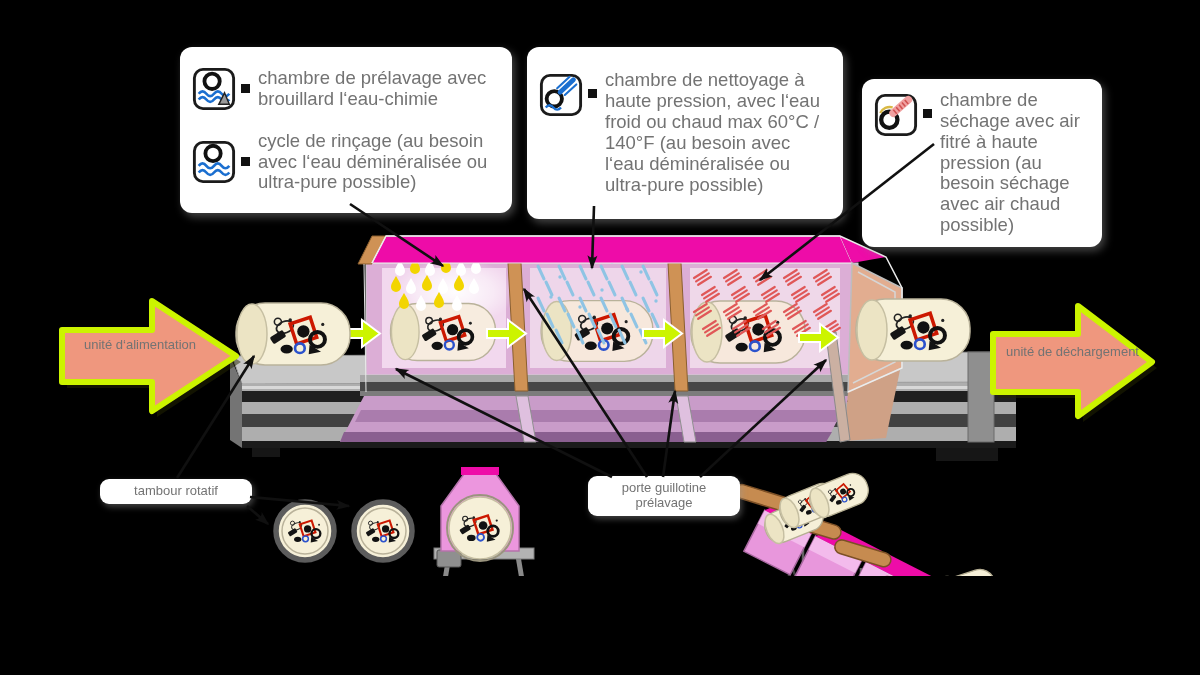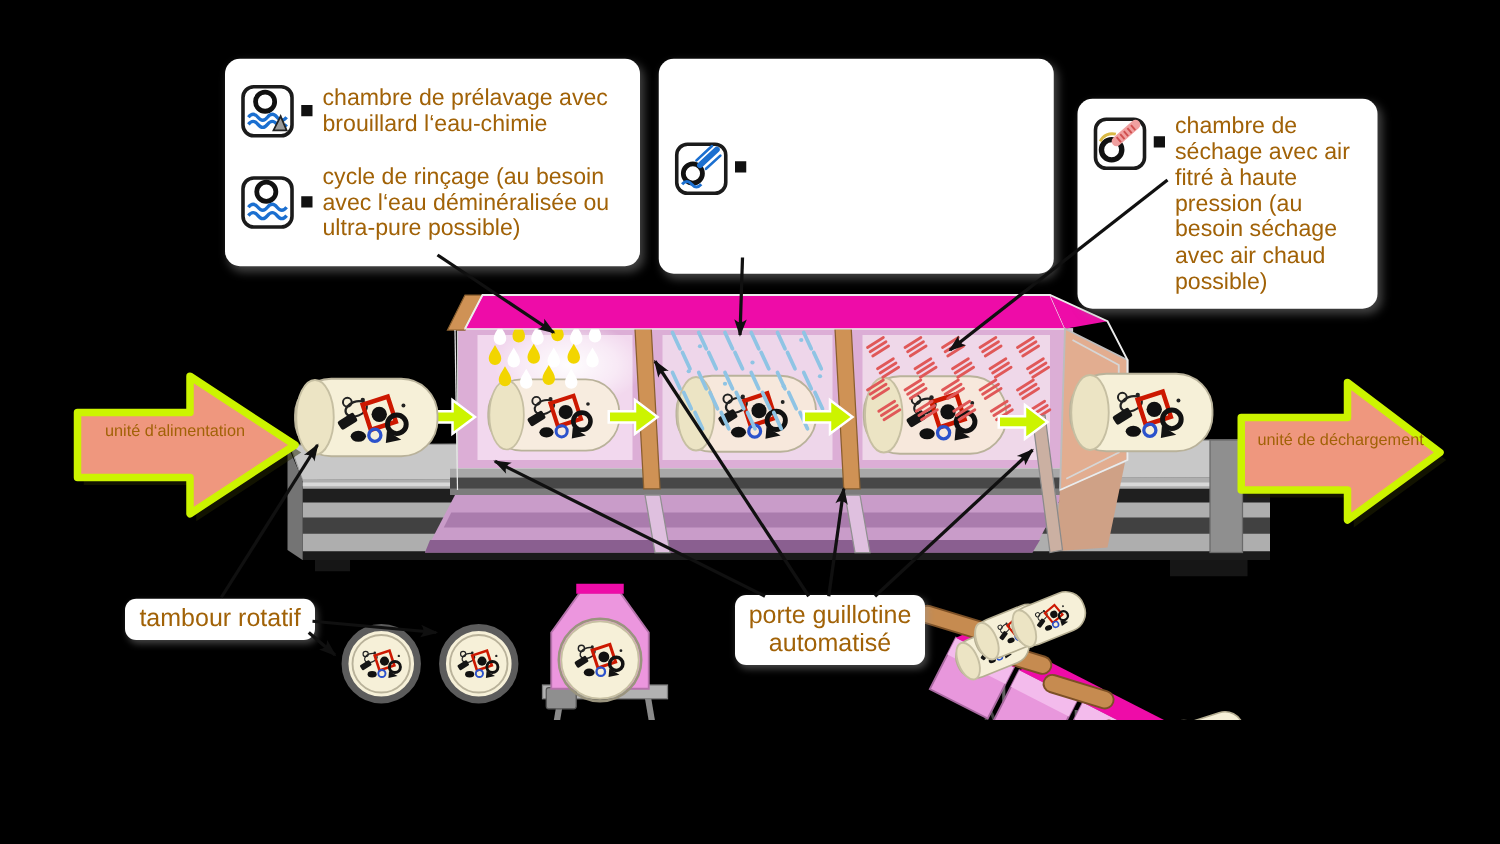--- a/index.html
+++ b/index.html
@@ -1,17 +1,17 @@
 <!DOCTYPE html>
 <html style="--background: #000000; --magenta: #ee0ca8; --chamber-pink: #e6bce0; --door-tan: #cf9255; --flow-arrow: #ccf400; --big-arrow-fill: #ef977e; --drum-cream: #f6f0d8; --spray-blue: #8fc4e4; --mist-yellow: #f2d500; --dry-red: #e05858;"><head>
 <meta charset="utf-8">
 <style>
   html,body{margin:0;padding:0;background:#000;}
   #canvas{position:relative;width:1200px;height:576px;background:var(--background,#000);overflow:hidden;
-          font-family:"Liberation Sans", sans-serif;color:#a16207;}
+          font-family:"Liberation Sans", sans-serif;color:#737373;}
   svg{display:block;}
   .scene,.overlay{position:absolute;left:0;top:0;}
   .overlay{pointer-events:none;}
 
   
   .f-magenta{fill:var(--magenta,#ee0ca8);}
   .f-tan{fill:var(--door-tan,#cf9255);stroke:#8a5f2e;stroke-width:1;}
   .f-chart{fill:var(--flow-arrow,#ccf400);stroke:#ffffff;stroke-width:2;}
   .f-salmon{fill:var(--big-arrow-fill,#ef977e);stroke:var(--flow-arrow,#ccf400);stroke-width:6;stroke-linejoin:round;}
   .s-blue{stroke:var(--spray-blue,#8fc4e4);stroke-width:3;stroke-linecap:round;fill:none;}
@@ -33,21 +33,21 @@
   .co-item.top{align-items:flex-start;}
   .co-icon{flex:0 0 auto;width:44px;height:44px;}
   .co-item.top .co-icon{margin-top:3px;}
   .co-bullet{flex:0 0 auto;width:9px;height:9px;background:#111;margin:0 8px 0 5px;}
   .co-item.top .co-bullet{margin-top:19px;}
   .co-text{font-size:18.5px;line-height:1.13;}
 
   
   .plabel{position:absolute;background:#fff;border-radius:9px;
           box-shadow:2px 3px 6px rgba(150,150,150,.45);
-          font-size:20px;line-height:1.15;text-align:center;
+          font-size:13px;line-height:1.15;text-align:center;
           padding:5px 8px;box-sizing:border-box;}
 
   
   .flabel{position:absolute;font-size:13px;line-height:1.12;}
 </style>
 </head>
 <body>
 
 <div id="canvas">
 
@@ -349,20 +349,21 @@
         <svg viewBox="0 0 46 46" width="44" height="44">
           <rect x="2.5" y="2.5" width="41" height="41" rx="9" fill="#fff" stroke="#1b1b1b" stroke-width="3"></rect>
           <circle cx="16" cy="27" r="8" fill="none" stroke="#111" stroke-width="4"></circle>
           <line x1="36" y1="7" x2="22" y2="20" stroke="#1b6fd0" stroke-width="5" stroke-linecap="round"></line>
           <line x1="39" y1="12" x2="27" y2="23" stroke="#1b6fd0" stroke-width="2.2" stroke-linecap="round"></line>
           <line x1="32" y1="4" x2="19" y2="16" stroke="#1b6fd0" stroke-width="2.2" stroke-linecap="round"></line>
           <path d="M7,36 q4,-4.5 8,0 q4,4.5 8,0" fill="none" stroke="#1b6fd0" stroke-width="2.5"></path>
         </svg>
       </span>
       <span class="co-bullet"></span>
+      <span class="co-text">chambre de nettoyage à haute pression, avec l‘eau froid ou chaud max 60°C / 140°F (au besoin avec l‘eau déminéralisée ou ultra-pure possible)</span>
     </div>
   </div>
 
   <div class="callout" style="left:862px;top:47px;width:240px;height:168px;margin-top:32px;">
     <div class="co-item top">
       <span class="co-icon">
         <svg viewBox="0 0 46 46" width="44" height="44">
           <rect x="2.5" y="2.5" width="41" height="41" rx="9" fill="#fff" stroke="#1b1b1b" stroke-width="3"></rect>
           <circle cx="16" cy="28" r="8.5" fill="none" stroke="#111" stroke-width="4.5"></circle>
           <path d="M6.5,21 a11,11 0 0 1 13,-6" fill="none" stroke="#d9b945" stroke-width="2.5"></path>
@@ -376,21 +377,21 @@
       </span>
       <span class="co-bullet"></span>
       <span class="co-text">chambre de séchage avec air fitré à haute pression (au besoin séchage avec air chaud possible)</span>
     </div>
   </div>
 
   <div class="flabel" style="left:84px;top:338px;width:140px;">unité d‘alimentation</div>
   <div class="flabel" style="left:1006px;top:345px;width:150px;">unité de déchargement</div>
 
   <div class="plabel" style="left:100px;top:479px;width:152px;">tambour rotatif</div>
-  <div class="plabel" style="left:588px;top:476px;width:152px;">porte guillotine automatisé</div>
+  <div class="plabel" style="left:588px;top:476px;width:152px;">porte guillotine prélavage</div>
 
   <svg class="overlay" width="1200" height="675" viewBox="0 0 1200 675">
     <defs>
       <marker id="ah" markerUnits="userSpaceOnUse" markerWidth="16" markerHeight="14" refX="13" refY="5.5" orient="auto">
         <path d="M0.5,0.5 Q5,5.5 0.5,10.5 L14.5,5.5 Z" fill="#101010"></path>
       </marker>
     </defs>
     <g stroke="#101010" stroke-width="2.6" fill="none">
       <line x1="350" y1="204" x2="443" y2="266" marker-end="url(#ah)"></line>
       <line x1="594" y1="206" x2="592" y2="268" marker-end="url(#ah)"></line>

